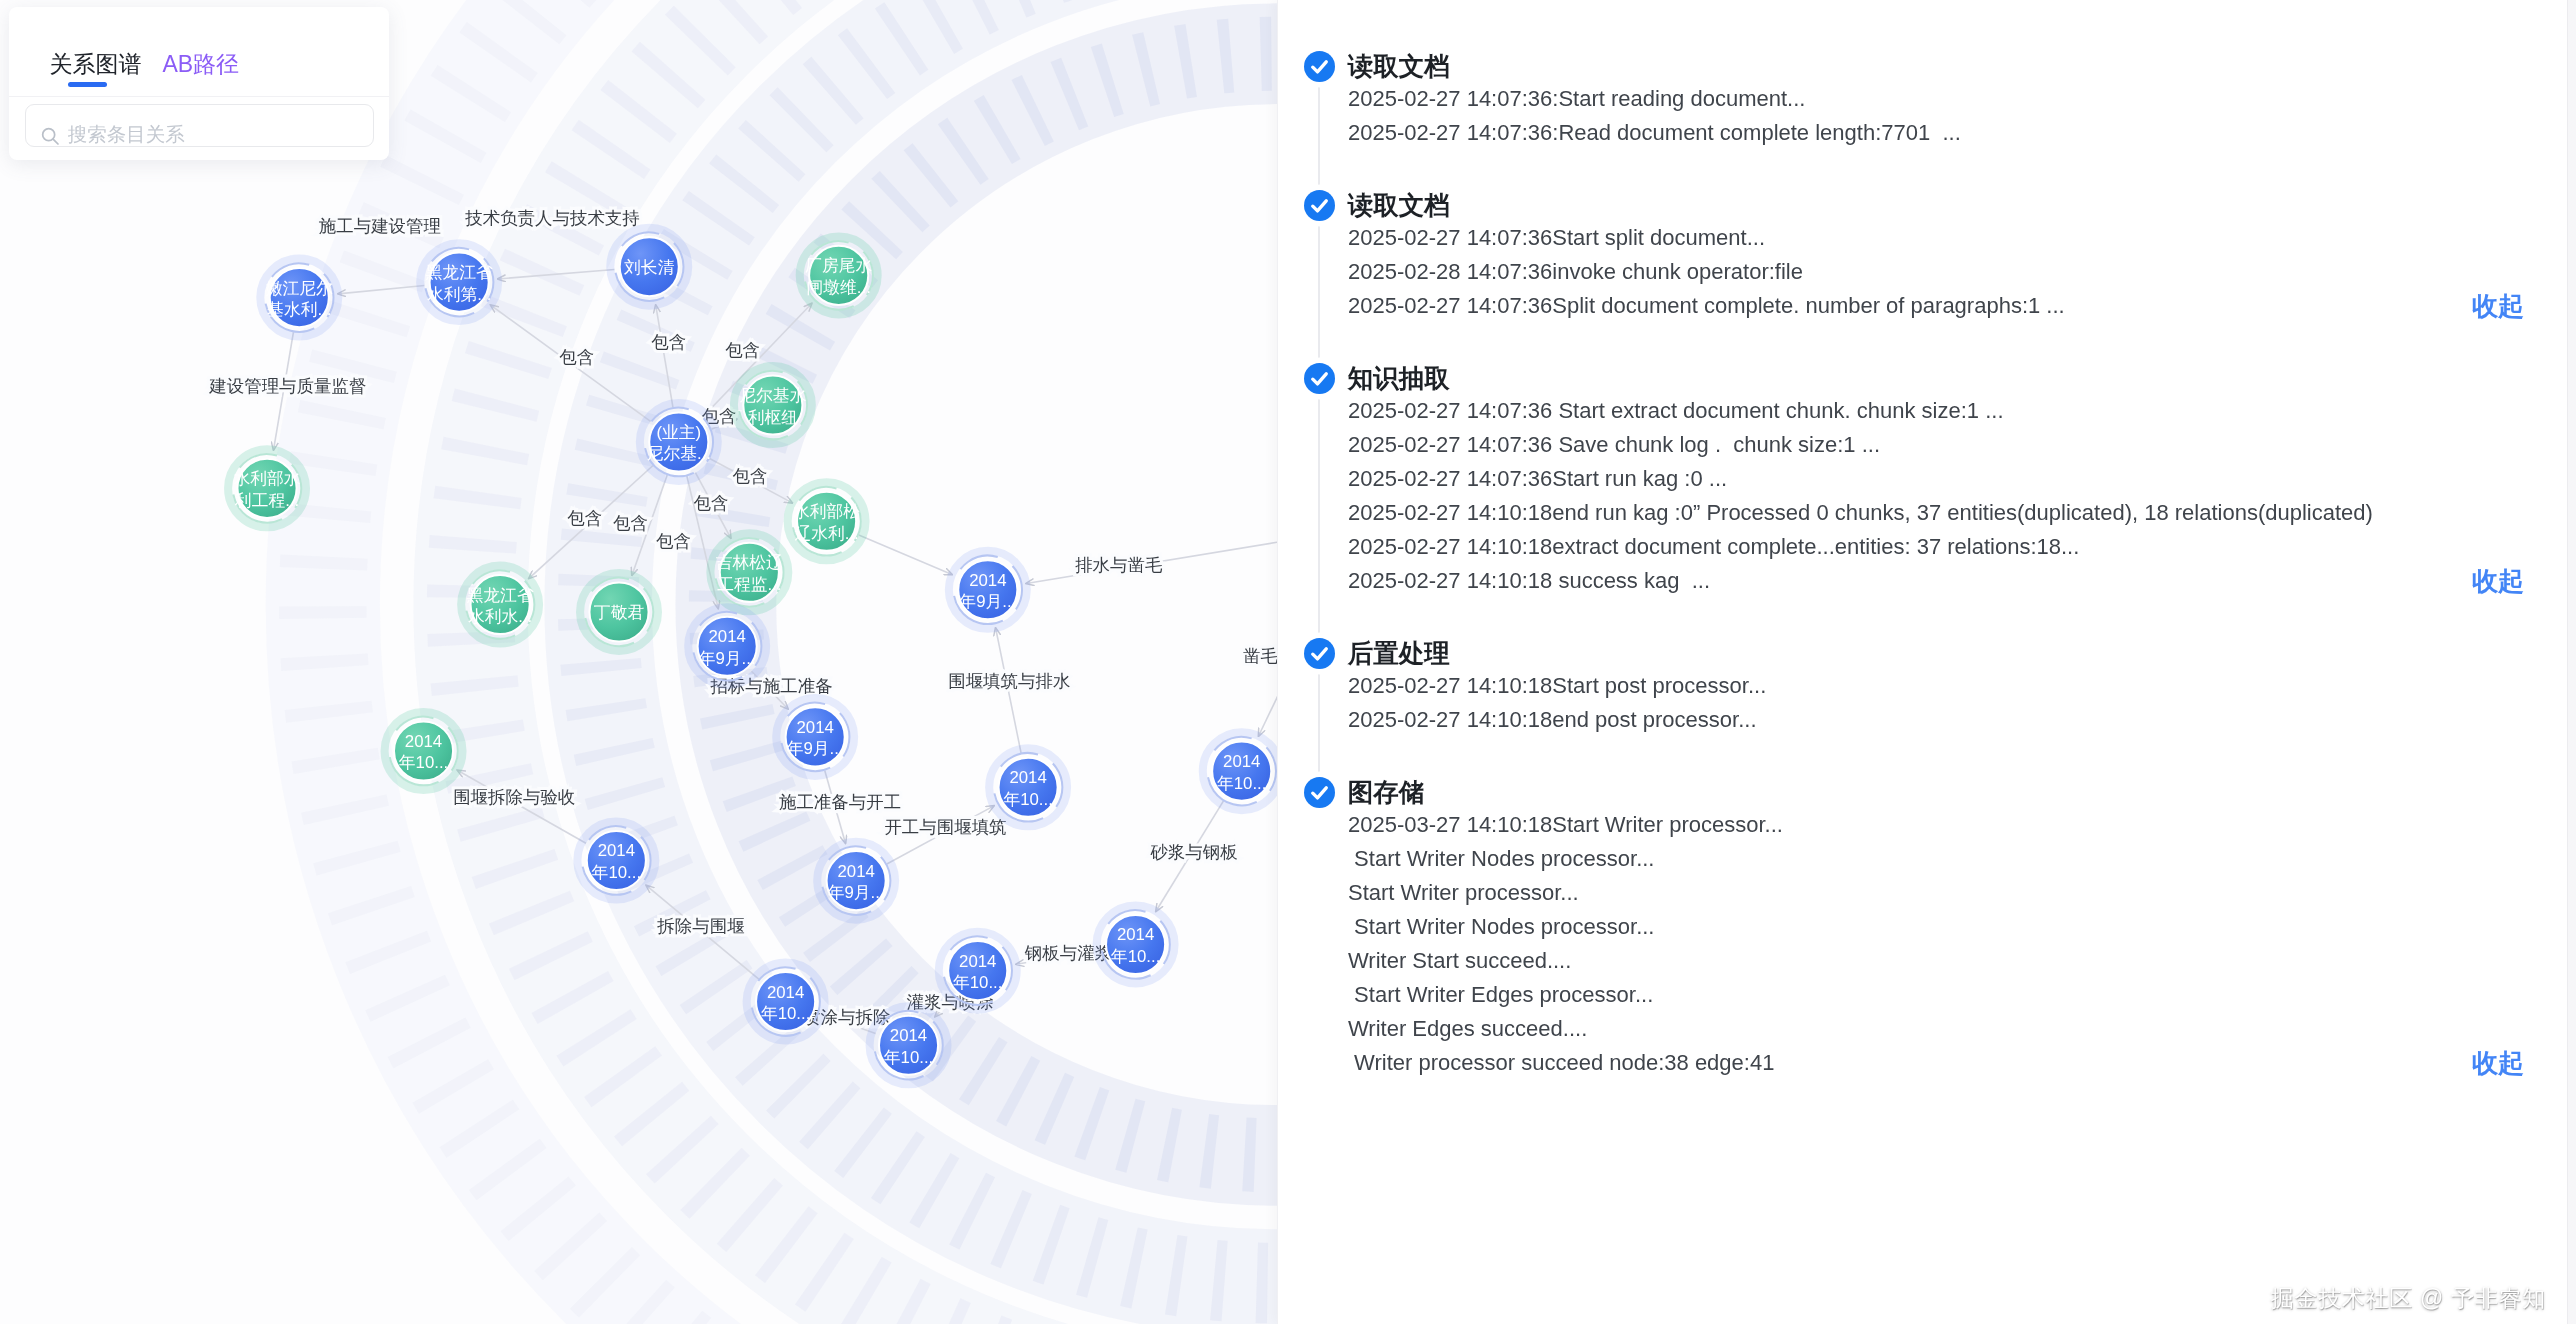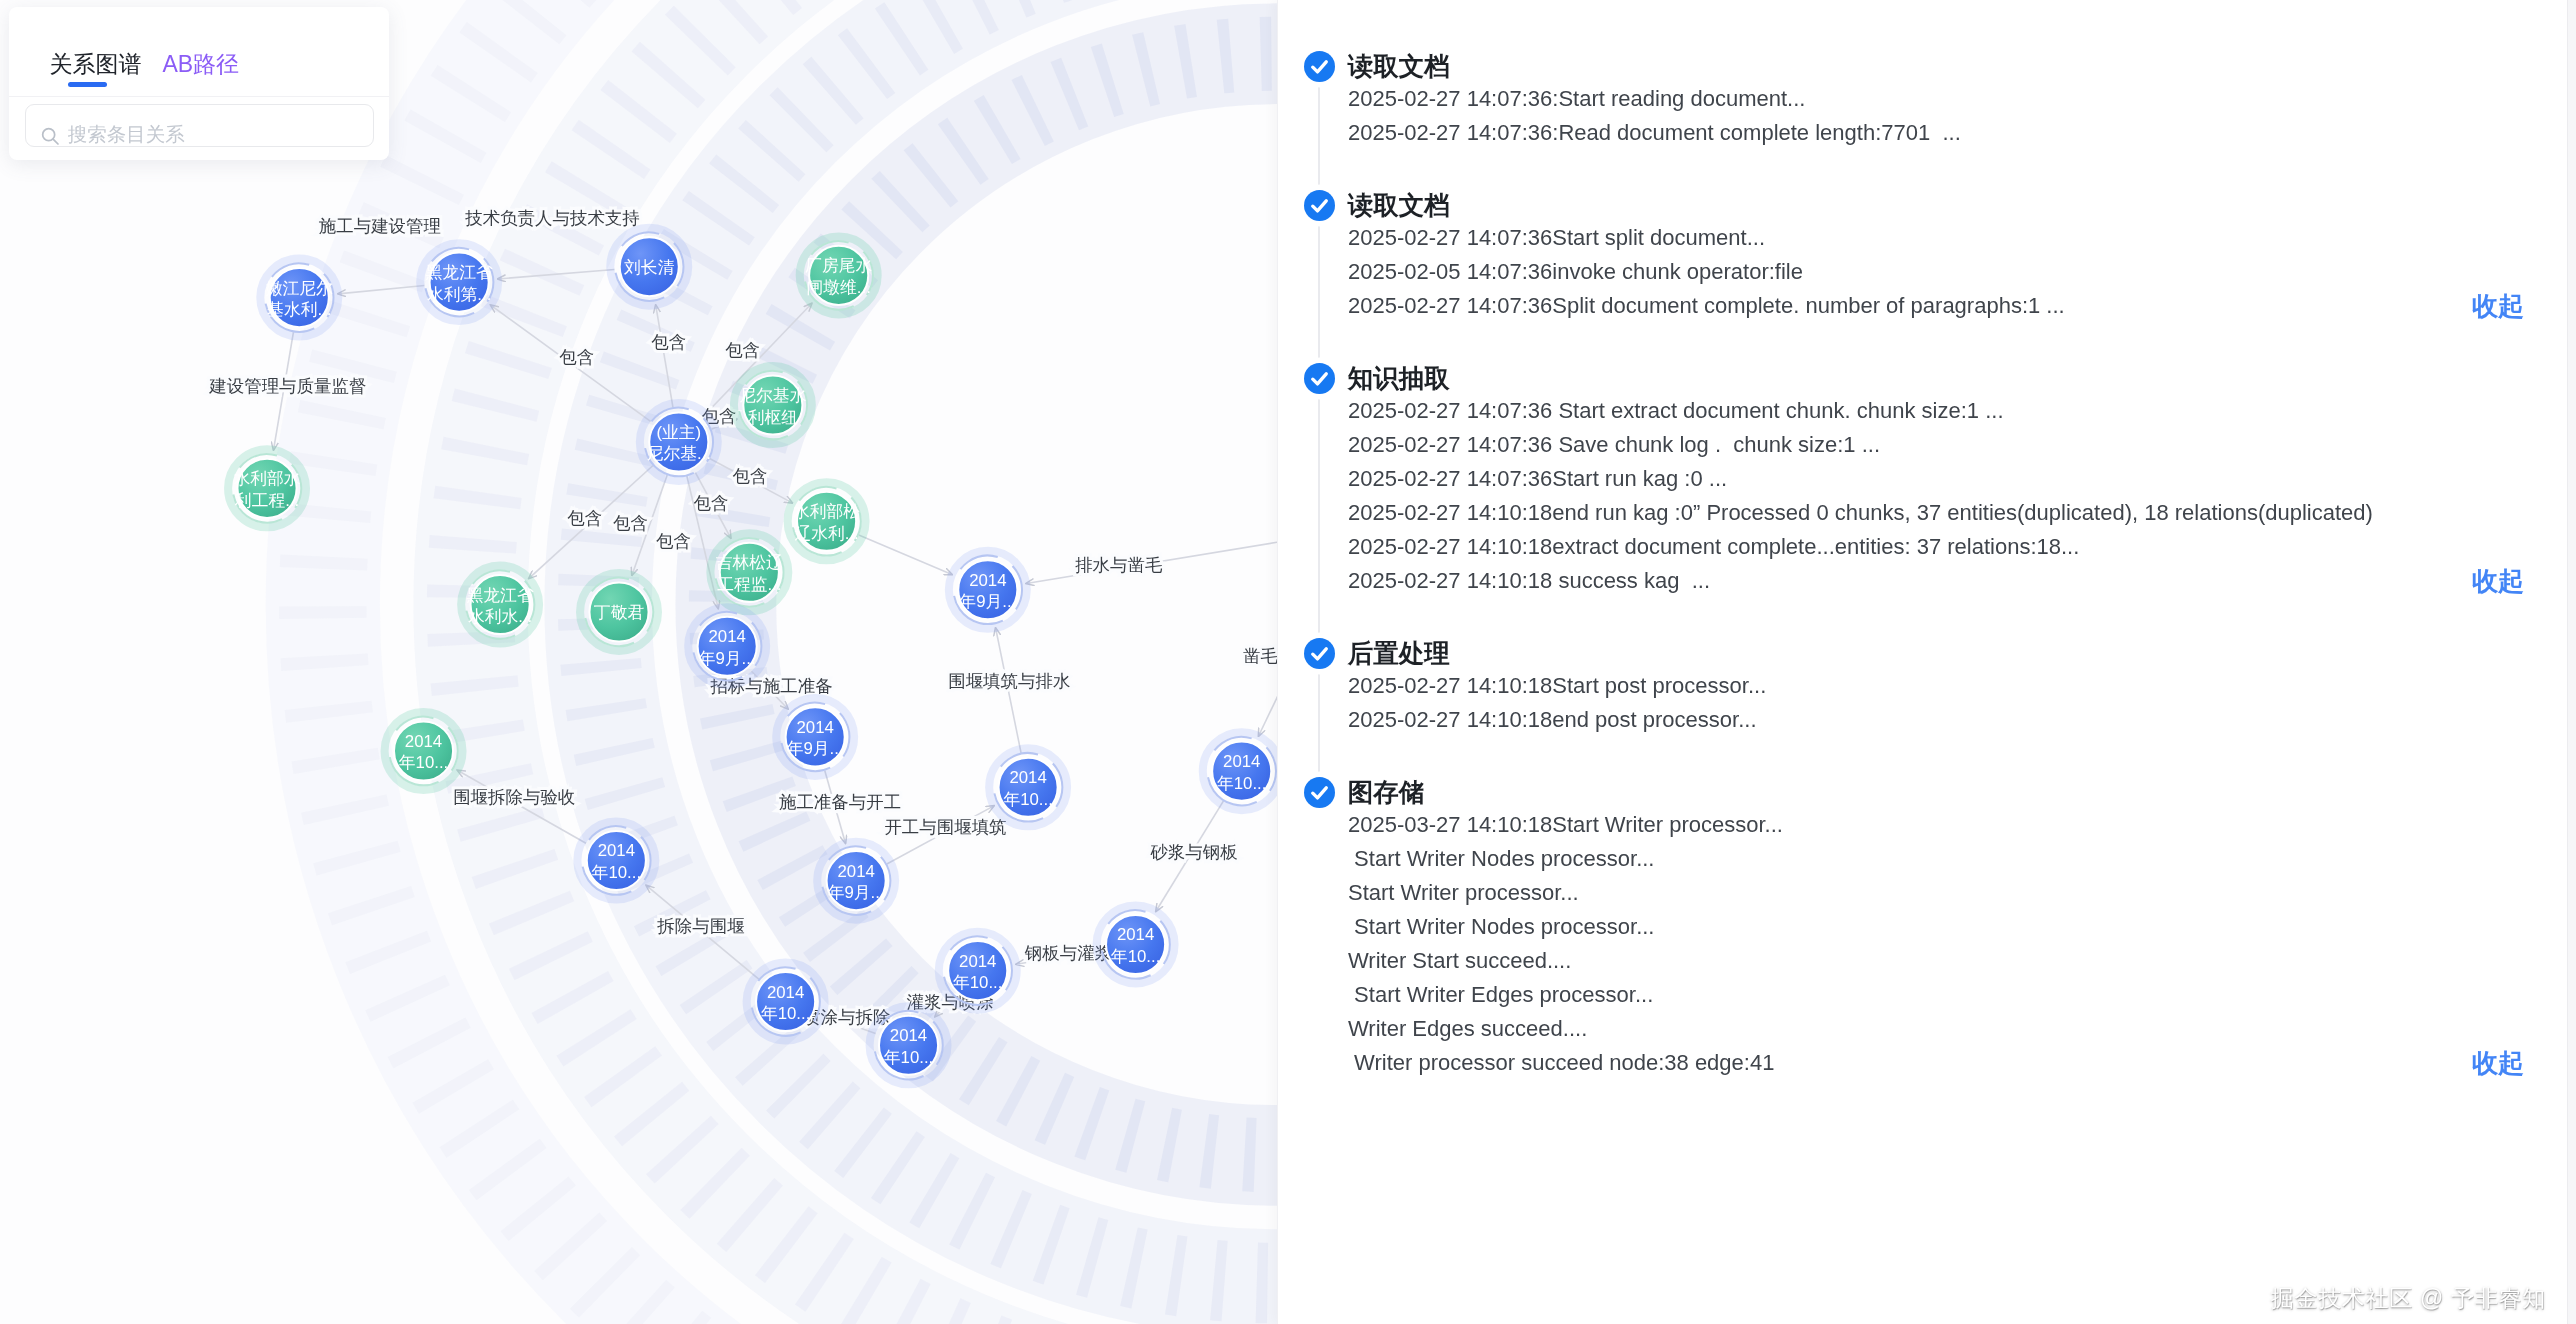--- a/index.html
+++ b/index.html
@@ -308,21 +308,21 @@
       <div class="step">
         <div class="step-head">
           <span class="step-icon"><svg width="31" height="31" viewBox="0 0 46 46">
               <circle cx="23" cy="23" r="23" fill="#1779f2"></circle>
               <polyline points="13,24 20,31 33,16" fill="none" stroke="#fff" stroke-width="5" stroke-linecap="round" stroke-linejoin="round"></polyline>
             </svg></span>
           <h3 class="step-title">读取文档</h3>
         </div>
         <div class="step-logs">
           <div class="log-row">2025-02-27 14:07:36Start split document...</div>
-          <div class="log-row">2025-02-05 14:07:36invoke chunk operator:file</div>
+          <div class="log-row">2025-02-28 14:07:36invoke chunk operator:file</div>
           <div class="log-row">2025-02-27 14:07:36Split document complete. number of paragraphs:1 ...<a class="collapse-link">收起</a></div>
         </div>
       </div>
       <div class="step">
         <div class="step-head">
           <span class="step-icon"><svg width="31" height="31" viewBox="0 0 46 46">
               <circle cx="23" cy="23" r="23" fill="#1779f2"></circle>
               <polyline points="13,24 20,31 33,16" fill="none" stroke="#fff" stroke-width="5" stroke-linecap="round" stroke-linejoin="round"></polyline>
             </svg></span>
           <h3 class="step-title">知识抽取</h3>

